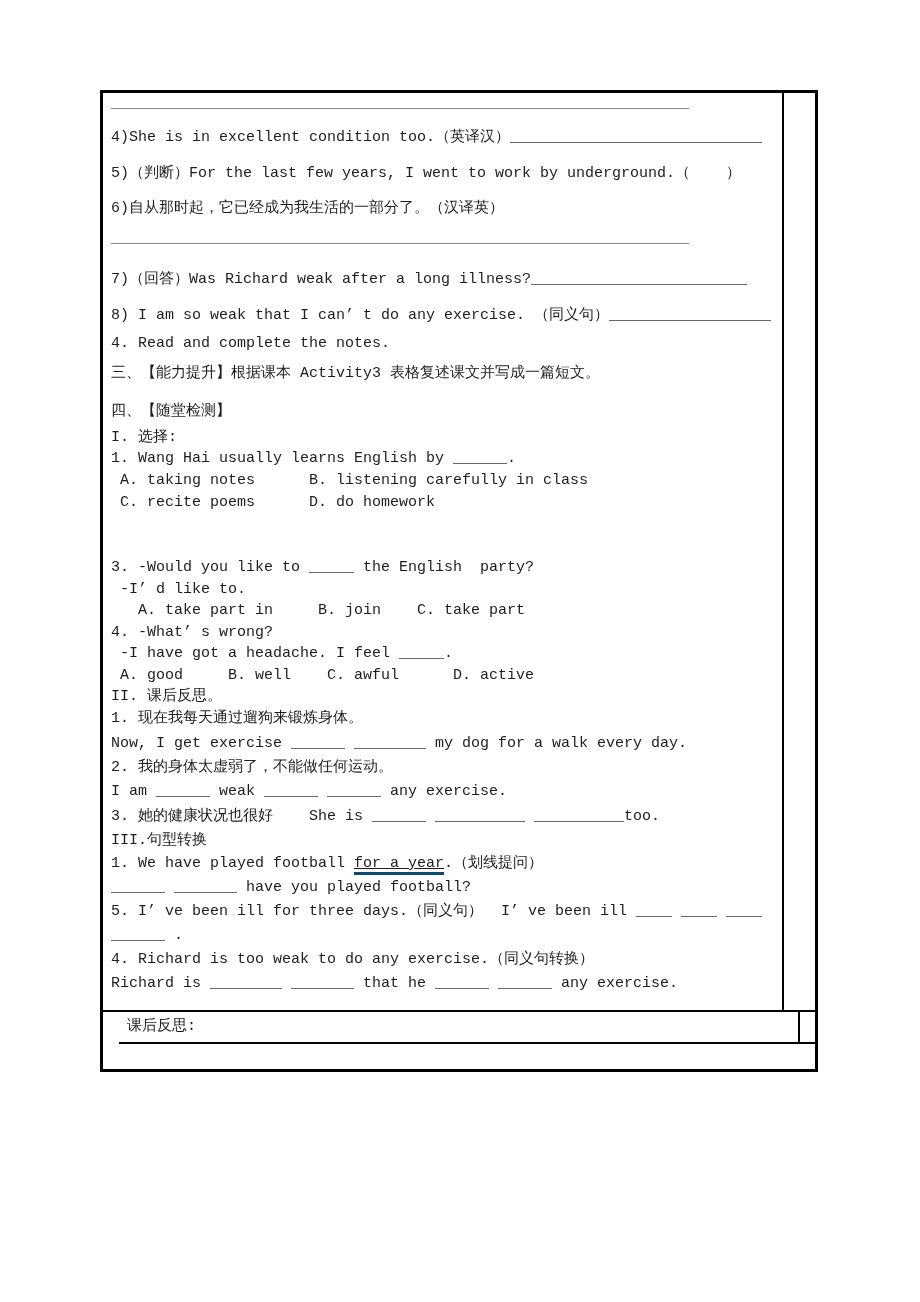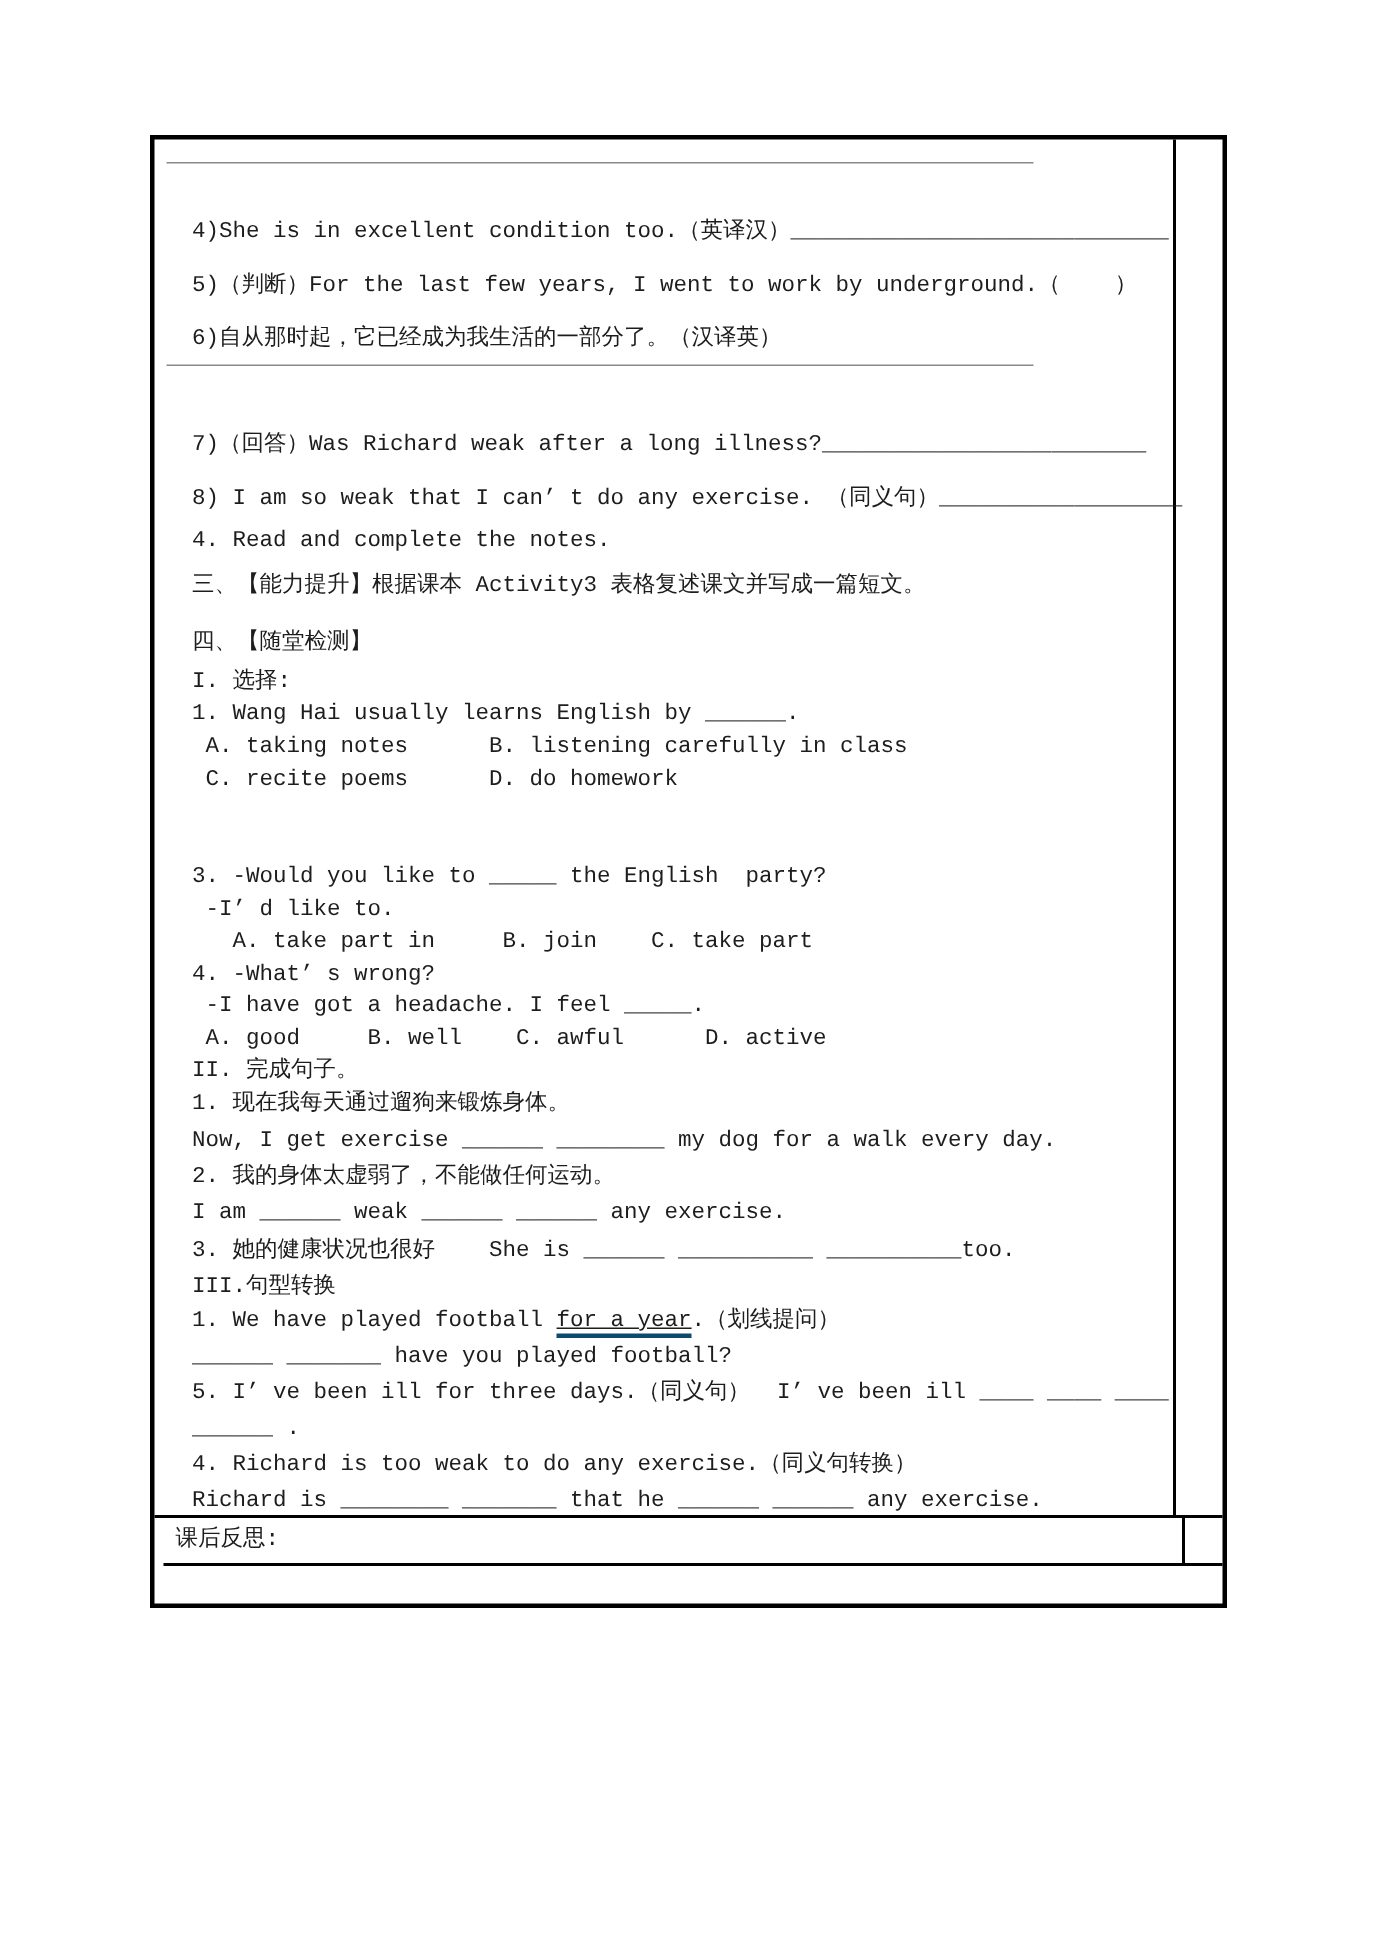--- a/index.html
+++ b/index.html
@@ -3,24 +3,24 @@
 <meta charset="utf-8">
 <style>
   html,body{margin:0;padding:0;background:#ffffff;}
   .page{position:relative;width:920px;height:1302px;background:#ffffff;overflow:hidden;
         font-family:"Liberation Mono","DejaVu Sans Mono",monospace;color:#1d1d1d;}
   .sheet{position:absolute;left:100px;top:90px;width:718px;height:982px;
          border:3px solid #000000;box-sizing:border-box;background:#ffffff;}
   .cell{position:absolute;box-sizing:border-box;}
   .cell-main{left:0;top:0;width:681px;height:919px;border-right:2px solid #000;border-bottom:2px solid #000;}
   .cell-side{left:681px;top:0;width:31px;height:919px;border-bottom:2px solid #000;}
-  .cell-reflect{left:6px;top:919px;width:681px;height:32px;border-right:2px solid #000;border-bottom:2px solid #000;}
+  .cell-reflect{left:16px;top:919px;width:681px;height:32px;border-right:2px solid #000;border-bottom:2px solid #000;}
   .cell-side2{left:681px;top:919px;width:31px;height:32px;border-bottom:2px solid #000;}
   .cell-bottom{left:0;top:951px;width:712px;height:25px;}
-  .ln{position:absolute;left:8px;margin:17px;height:20px;line-height:20px;
+  .ln{position:absolute;left:8px;margin:0;height:20px;line-height:20px;
       font-size:15px;white-space:pre;}
   .rule{position:absolute;left:8px;width:578px;height:10px;border-bottom:1px solid #8a8a8a;}
   .u{border-bottom:3px solid #0c4a6e;text-decoration:underline;}
   .reflect-label{font-size:15px;line-height:20px;padding:5px 8px;white-space:pre;}
 </style>
 </head>
 <body>
 
 <div class="page">
   <div class="sheet">
@@ -39,21 +39,21 @@
       <p class="ln" style="top:335px">I. 选择:</p>
       <p class="ln" style="top:356px">1. Wang Hai usually learns English by ______.</p>
       <p class="ln" style="top:378px"> A. taking notes      B. listening carefully in class</p>
       <p class="ln" style="top:400px"> C. recite poems      D. do homework</p>
       <p class="ln" style="top:465px">3. -Would you like to _____ the English  party?</p>
       <p class="ln" style="top:487px"> -I’ d like to.</p>
       <p class="ln" style="top:508px">   A. take part in     B. join    C. take part</p>
       <p class="ln" style="top:530px">4. -What’ s wrong?</p>
       <p class="ln" style="top:573px"> A. good     B. well    C. awful      D. active</p>
       <p class="ln" style="top:551px"> -I have got a headache. I feel _____.</p>
-      <p class="ln" style="top:594px">II. 完成句子。</p>
+      <p class="ln" style="top:594px">II. 课后反思。</p>
       <p class="ln" style="top:616px">1. 现在我每天通过遛狗来锻炼身体。</p>
       <p class="ln" style="top:641px">Now, I get exercise ______ ________ my dog for a walk every day.</p>
       <p class="ln" style="top:665px">2. 我的身体太虚弱了，不能做任何运动。</p>
       <p class="ln" style="top:689px">I am ______ weak ______ ______ any exercise.</p>
       <p class="ln" style="top:714px">3. 她的健康状况也很好    She is ______ __________ __________too.</p>
       <p class="ln" style="top:738px">III.句型转换</p>
       <p class="ln" style="top:761px"><span>1. We have played football </span><span class="u">for a year</span><span>.（划线提问）</span></p>
       <p class="ln" style="top:785px">______ _______ have you played football?</p>
       <p class="ln" style="top:809px">5. I’ ve been ill for three days.（同义句）  I’ ve been ill ____ ____ ____</p>
       <p class="ln" style="top:833px">______ .</p>

